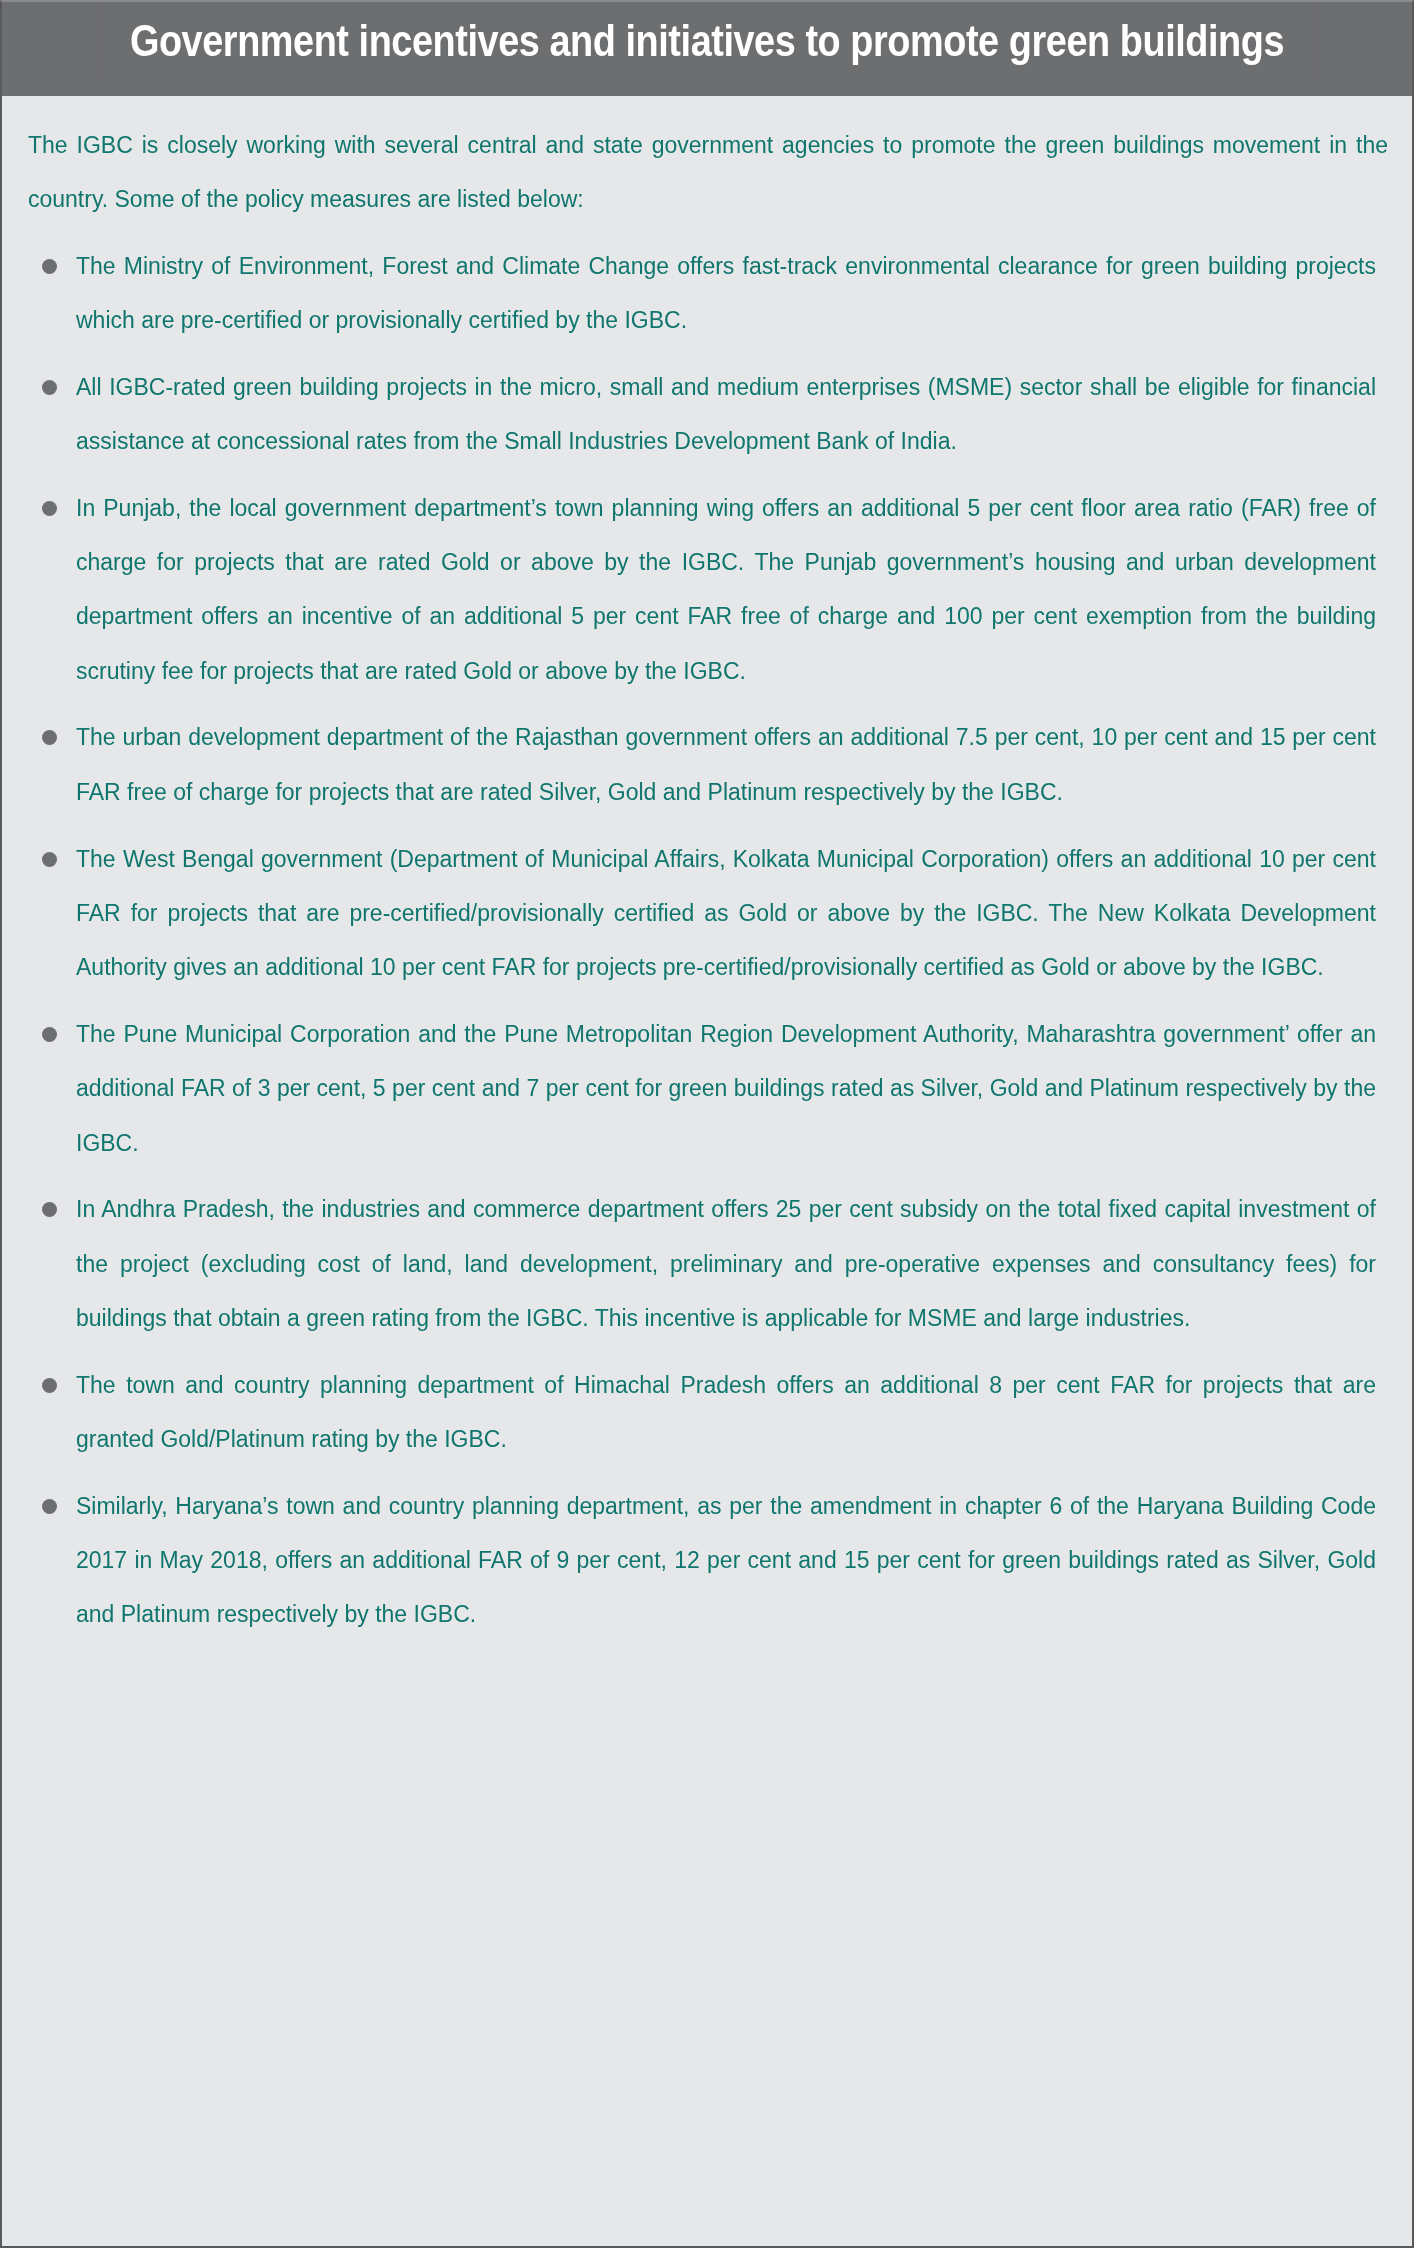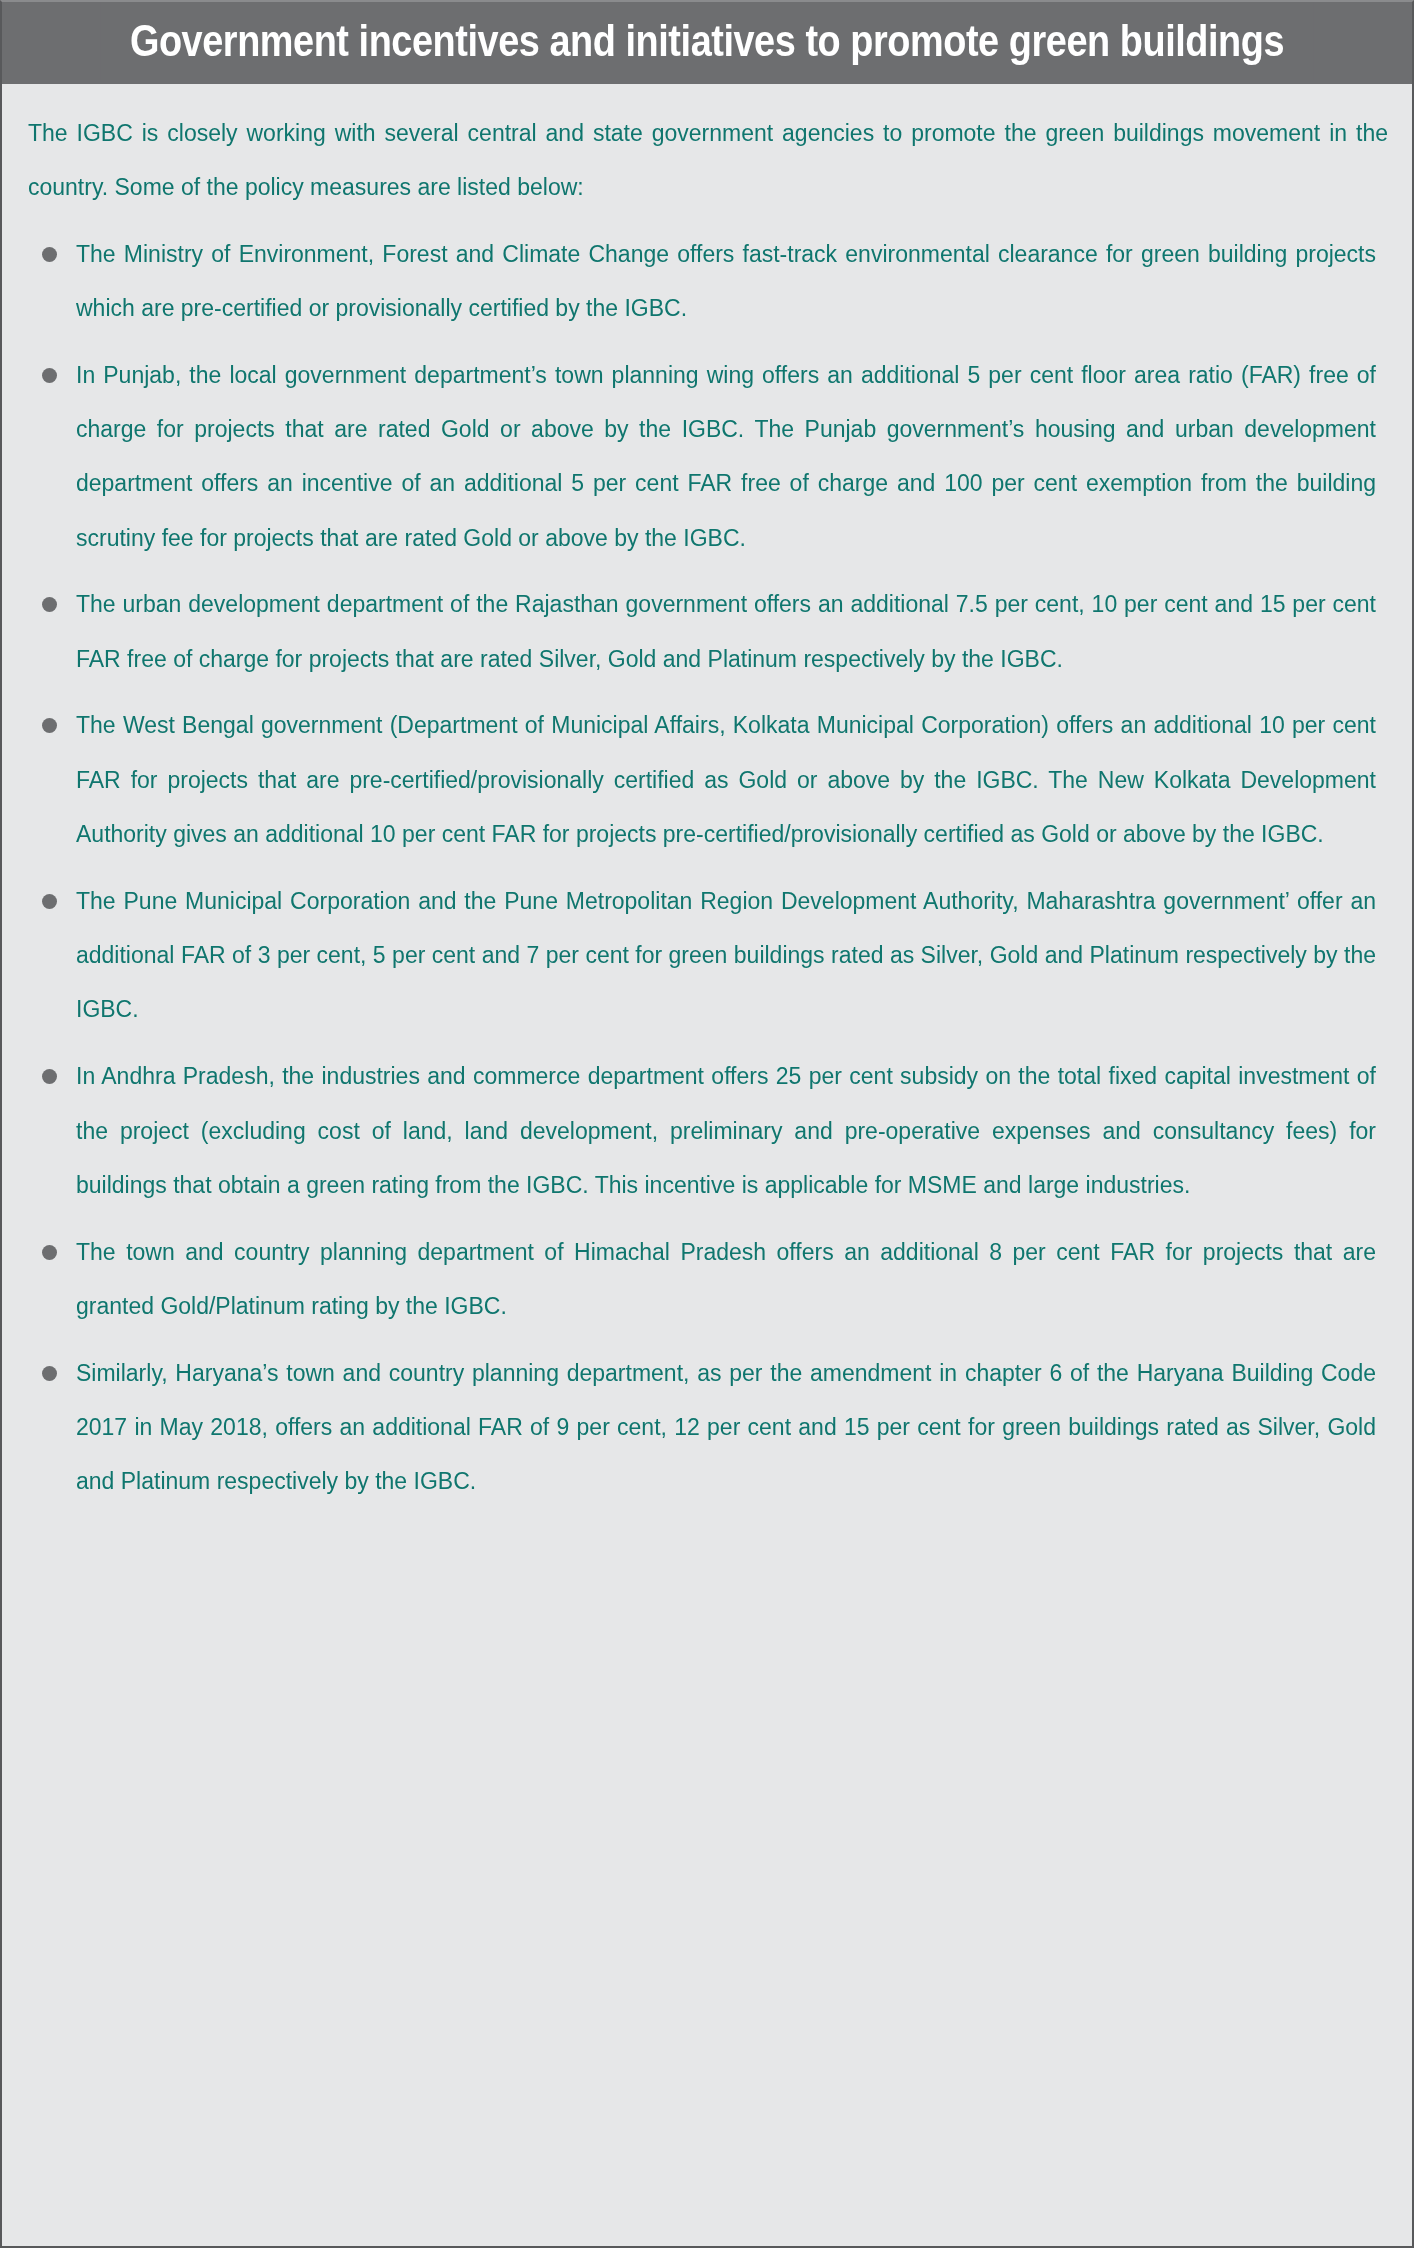--- a/index.html
+++ b/index.html
@@ -20,21 +20,21 @@
     background: #6d6e70;
     color: #ffffff;
     display: flex; align-items: center; justify-content: center;
     font-family: "Liberation Sans", sans-serif;
     font-weight: bold;
     font-size: 44px;
     letter-spacing: -0.5px;
     transform: scaleX(0.86);
     transform-origin: center;
   }
-  .header-wrap { background: #6d6e70; height: 82px; overflow: hidden; }
+  .header-wrap { background: #6d6e70; height: 94px; overflow: hidden; }
   .content {
     padding: 22px 24px 0 26px;
     color: #0f766e;
     font-size: 23px;
     line-height: 54.3px;
   }
   .intro {
     margin: 0 0 10px 0;
     text-align: justify;
   }
@@ -55,20 +55,21 @@
 <body>
 
 <div class="box">
   <div class="header-wrap">
     <div class="header">Government incentives and initiatives to promote green buildings</div>
   </div>
   <div class="content">
     <p class="intro">The IGBC is closely working with several central and state government agencies to promote the green buildings movement in the country. Some of the policy measures are listed below:</p>
     <ul class="bullets">
       <li><span class="bullet-dot"></span><span>The Ministry of Environment, Forest and Climate Change offers fast-track environmental clearance for green building projects which are pre-certified or provisionally certified by the IGBC.</span></li>
+      <li><span class="bullet-dot"></span><span>All IGBC-rated green building projects in the micro, small and medium enterprises (MSME) sector shall be eligible for financial assistance at concessional rates from the Small Industries Development Bank of India.</span></li>
       <li><span class="bullet-dot"></span><span>In Punjab, the local government department’s town planning wing offers an additional 5 per cent floor area ratio (FAR) free of charge for projects that are rated Gold or above by the IGBC. The Punjab government’s housing and urban development department offers an incentive of an additional 5 per cent FAR free of charge and 100 per cent exemption from the building scrutiny fee for projects that are rated Gold or above by the IGBC.</span></li>
       <li><span class="bullet-dot"></span><span>The urban development department of the Rajasthan government offers an additional 7.5 per cent, 10 per cent and 15 per cent FAR free of charge for projects that are rated Silver, Gold and Platinum respectively by the IGBC.</span></li>
       <li><span class="bullet-dot"></span><span>The West Bengal government (Department of Municipal Affairs, Kolkata Municipal Corporation) offers an additional 10 per cent FAR for projects that are pre-certified/provi­sionally certified as Gold or above by the IGBC. The New Kolkata Development Authority gives an additional 10 per cent FAR for projects pre-certified/provisionally certified as Gold or above by the IGBC.</span></li>
       <li><span class="bullet-dot"></span><span>The Pune Municipal Corporation and the Pune Metropolitan Region Development Authority, Maharashtra government’ offer an additional FAR of 3 per cent, 5 per cent and 7 per cent for green buildings rated as Silver, Gold and Platinum respectively by the IGBC.</span></li>
       <li><span class="bullet-dot"></span><span>In Andhra Pradesh, the industries and commerce department offers 25 per cent subsidy on the total fixed capital investment of the project (excluding cost of land, land development, preliminary and pre-operative expenses and consultancy fees) for buildings that obtain a green rating from the IGBC. This incentive is applicable for MSME and large industries.</span></li>
       <li><span class="bullet-dot"></span><span>The town and country planning department of Himachal Pradesh offers an additional 8 per cent FAR for projects that are granted Gold/Platinum rating by the IGBC.</span></li>
       <li><span class="bullet-dot"></span><span>Similarly, Haryana’s town and country planning department, as per the amendment in chapter 6 of the Haryana Building Code 2017 in May 2018, offers an additional FAR of 9 per cent, 12 per cent and 15 per cent for green buildings rated as Silver, Gold and Platinum respectively by the IGBC.</span></li>
     </ul>
   </div>
 </div>

